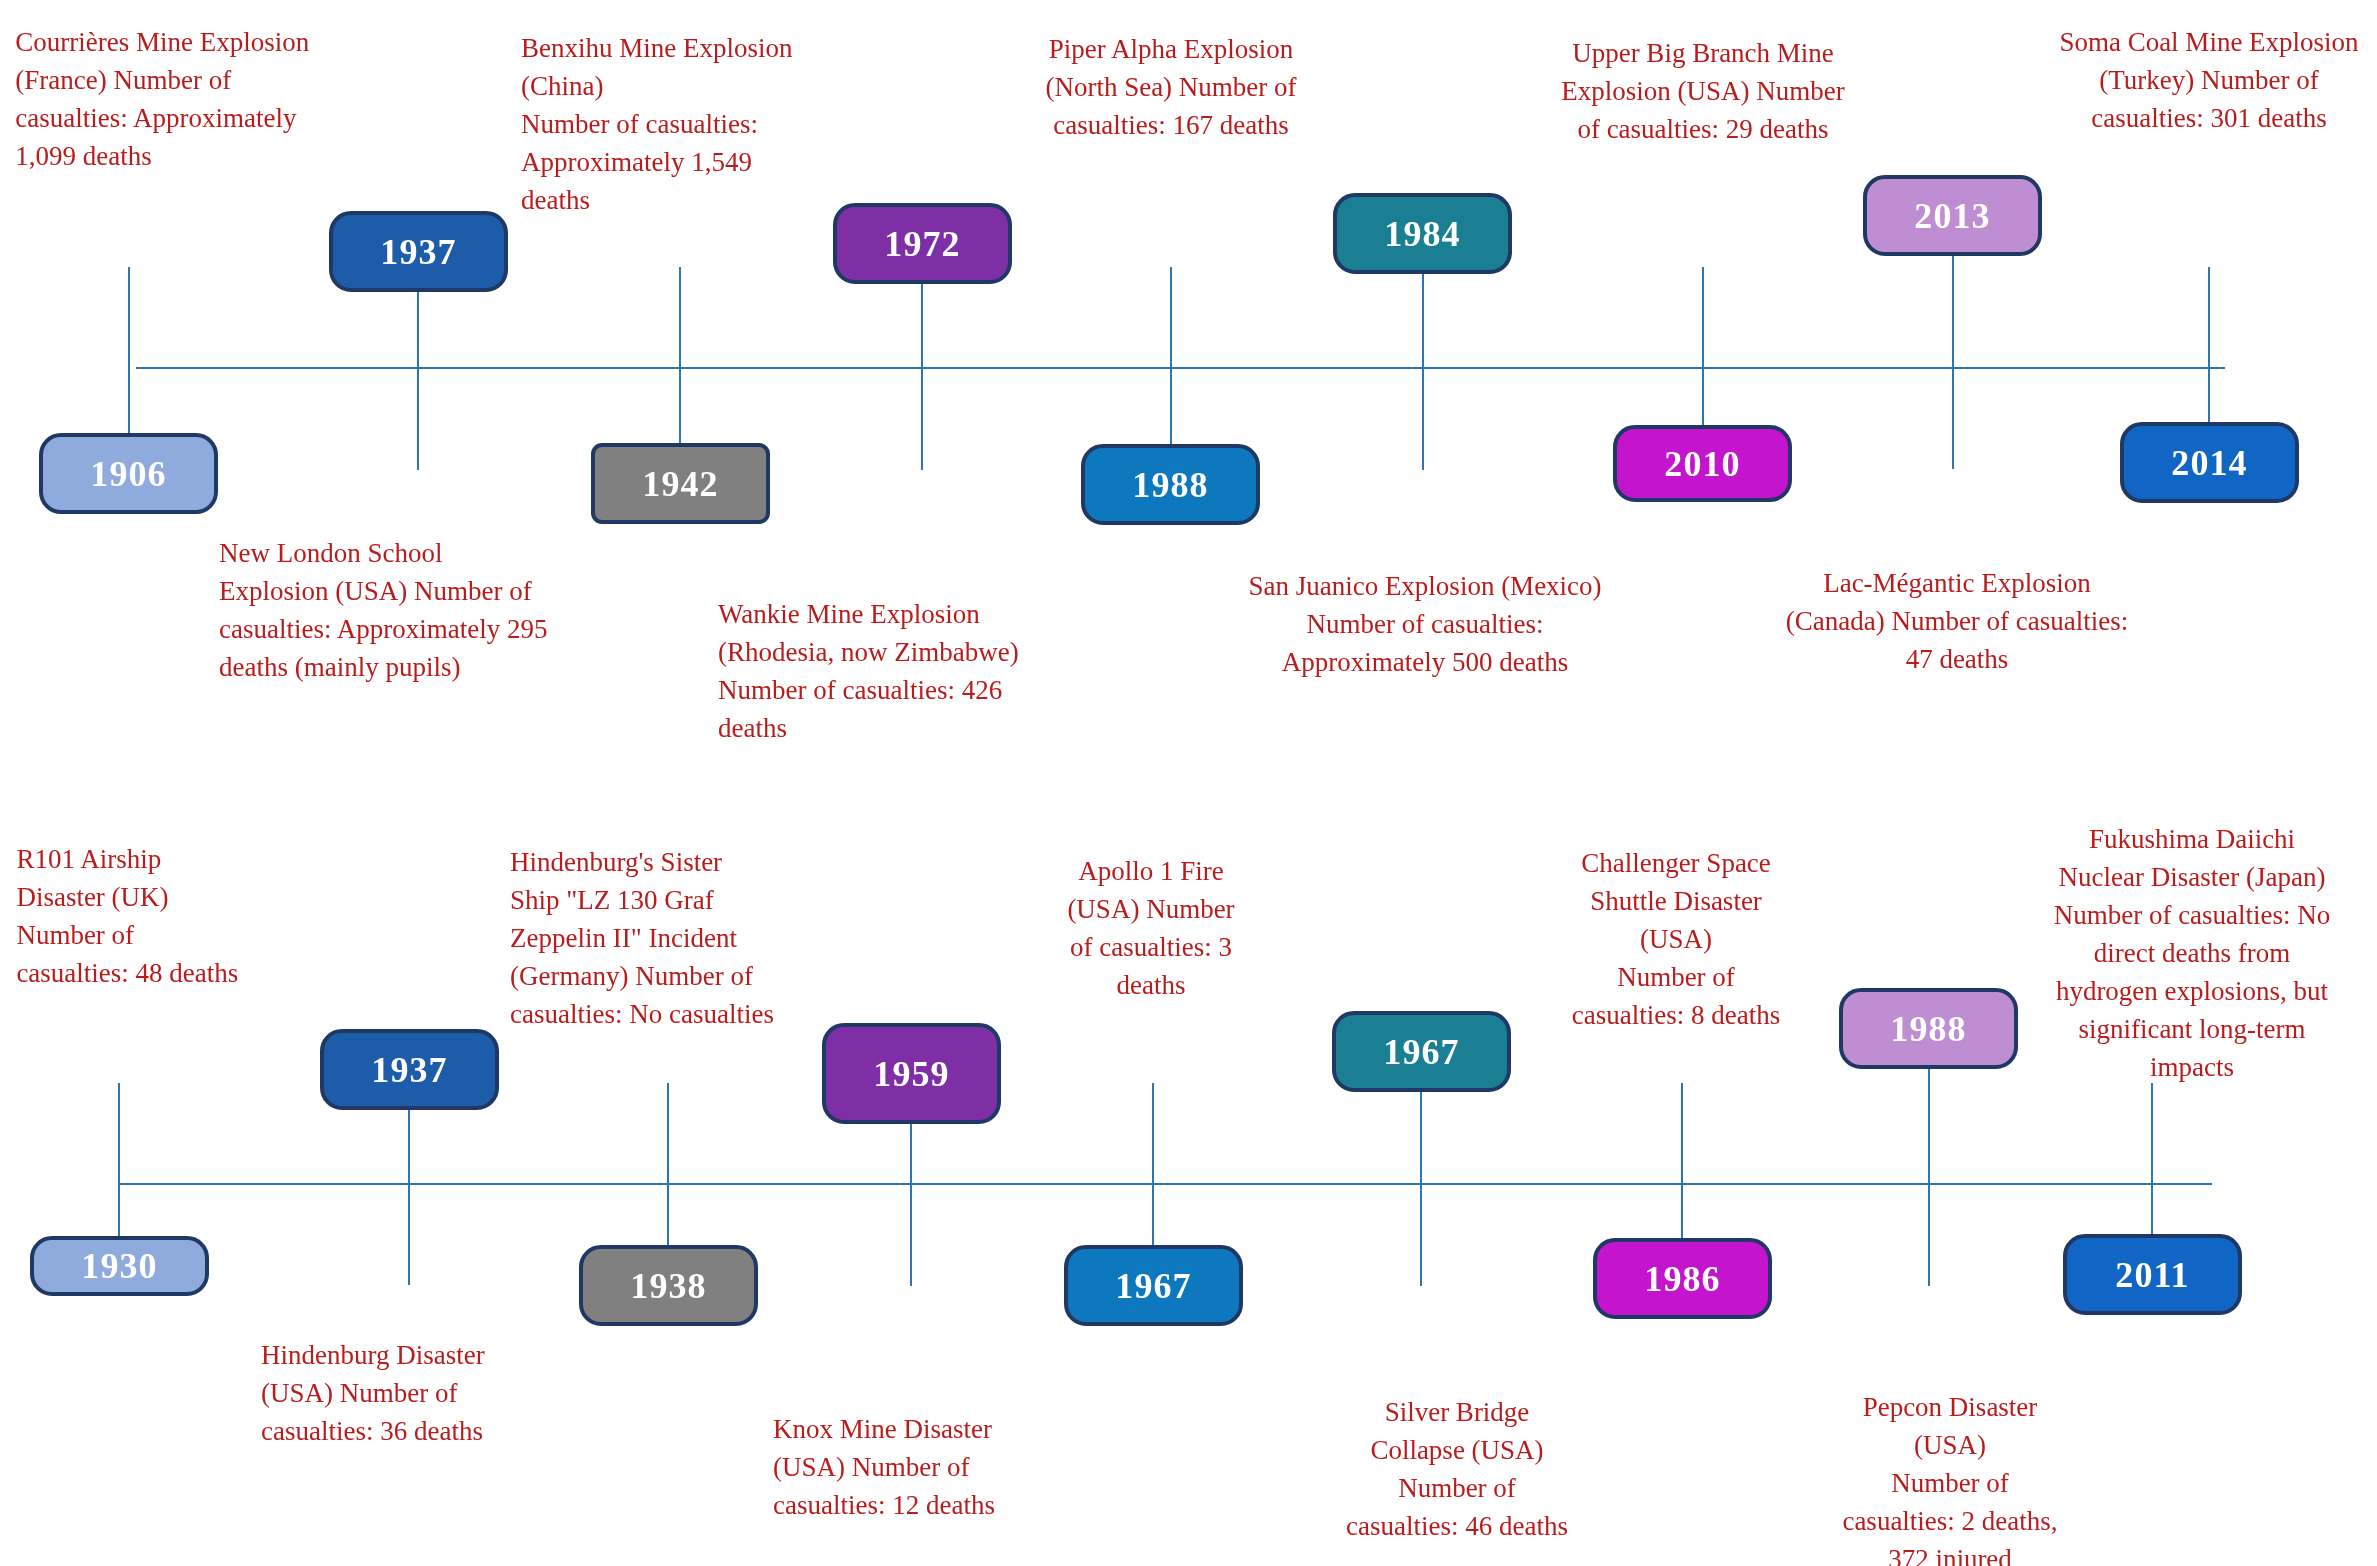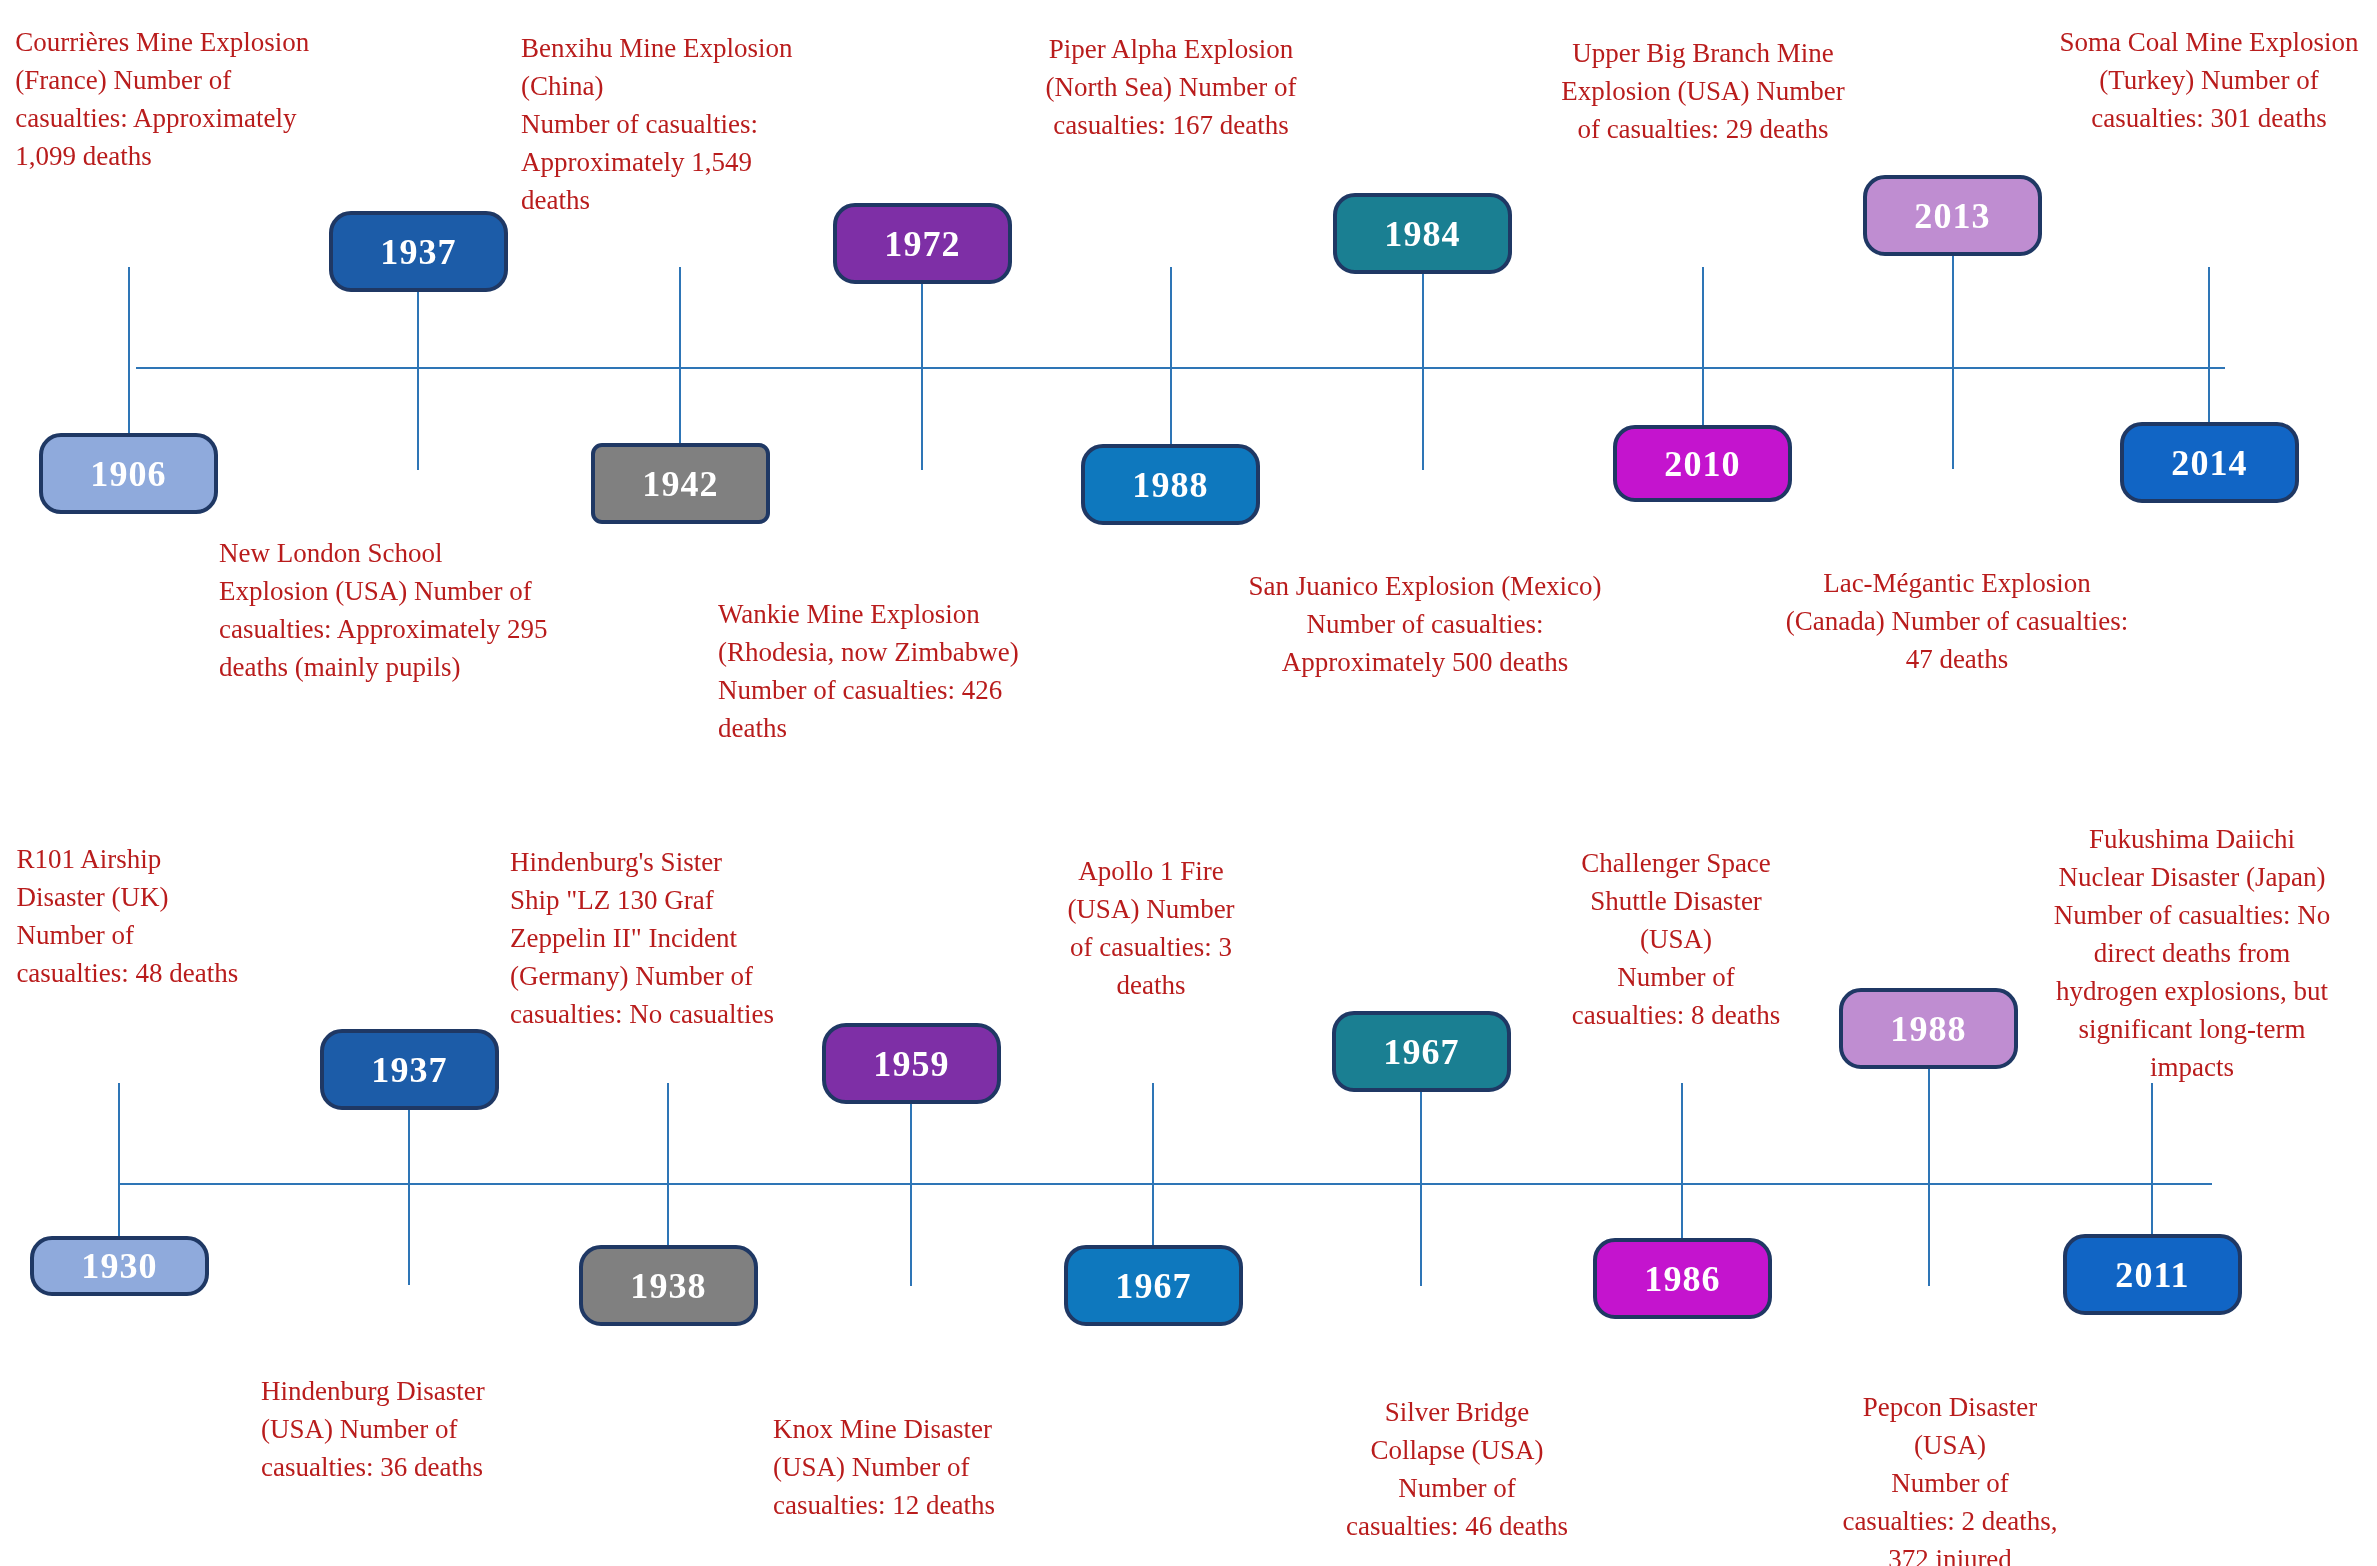--- a/index.html
+++ b/index.html
@@ -137,38 +137,38 @@
       <div class="desc left" style="top: 840px; left: 16.4px;">
         <div class="ln">R101 Airship</div>
         <div class="ln">Disaster (UK)</div>
         <div class="ln">Number of</div>
         <div class="ln">casualties: 48 deaths</div>
       </div>
       <div class="vline" style="position: absolute; left: 408px; top: 1110px; height: 175px; background: rgb(46, 117, 182);"></div>
       <div class="badge" style="left: 320px; top: 1029px; width: 179px; height: 81px; background: rgb(28, 92, 168); border-color: rgb(31, 56, 100);">
         <span class="yr">1937</span>
       </div>
-      <div class="desc left" style="top: 1372px; left: 261px;">
+      <div class="desc left" style="top: 1336px; left: 261px;">
         <div class="ln">Hindenburg Disaster</div>
         <div class="ln">(USA) Number of</div>
         <div class="ln">casualties: 36 deaths</div>
       </div>
       <div class="vline" style="position: absolute; left: 667px; top: 1083px; height: 162px; background: rgb(46, 117, 182);"></div>
       <div class="badge" style="left: 579px; top: 1245px; width: 179px; height: 81px; background: rgb(128, 128, 128); border-color: rgb(31, 56, 100);">
         <span class="yr">1938</span>
       </div>
       <div class="desc left" style="top: 843px; left: 510px;">
         <div class="ln">Hindenburg's Sister</div>
         <div class="ln">Ship "LZ 130 Graf</div>
         <div class="ln">Zeppelin II" Incident</div>
         <div class="ln">(Germany) Number of</div>
         <div class="ln">casualties: No casualties</div>
       </div>
       <div class="vline" style="position: absolute; left: 910px; top: 1104px; height: 182px; background: rgb(46, 117, 182);"></div>
-      <div class="badge" style="left: 822px; top: 1023px; width: 179px; height: 81px; background: rgb(126, 47, 166); border-color: rgb(31, 56, 100); border-radius: 24px;">
+      <div class="badge" style="left: 822px; top: 1023px; width: 179px; height: 101px; background: rgb(126, 47, 166); border-color: rgb(31, 56, 100);">
         <span class="yr">1959</span>
       </div>
       <div class="desc left" style="top: 1410px; left: 773px;">
         <div class="ln">Knox Mine Disaster</div>
         <div class="ln">(USA) Number of</div>
         <div class="ln">casualties: 12 deaths</div>
       </div>
       <div class="vline" style="position: absolute; left: 1152px; top: 1083px; height: 162px; background: rgb(46, 117, 182);"></div>
       <div class="badge" style="left: 1064px; top: 1245px; width: 179px; height: 81px; background: rgb(14, 120, 190); border-color: rgb(31, 56, 100);">
         <span class="yr">1967</span>

